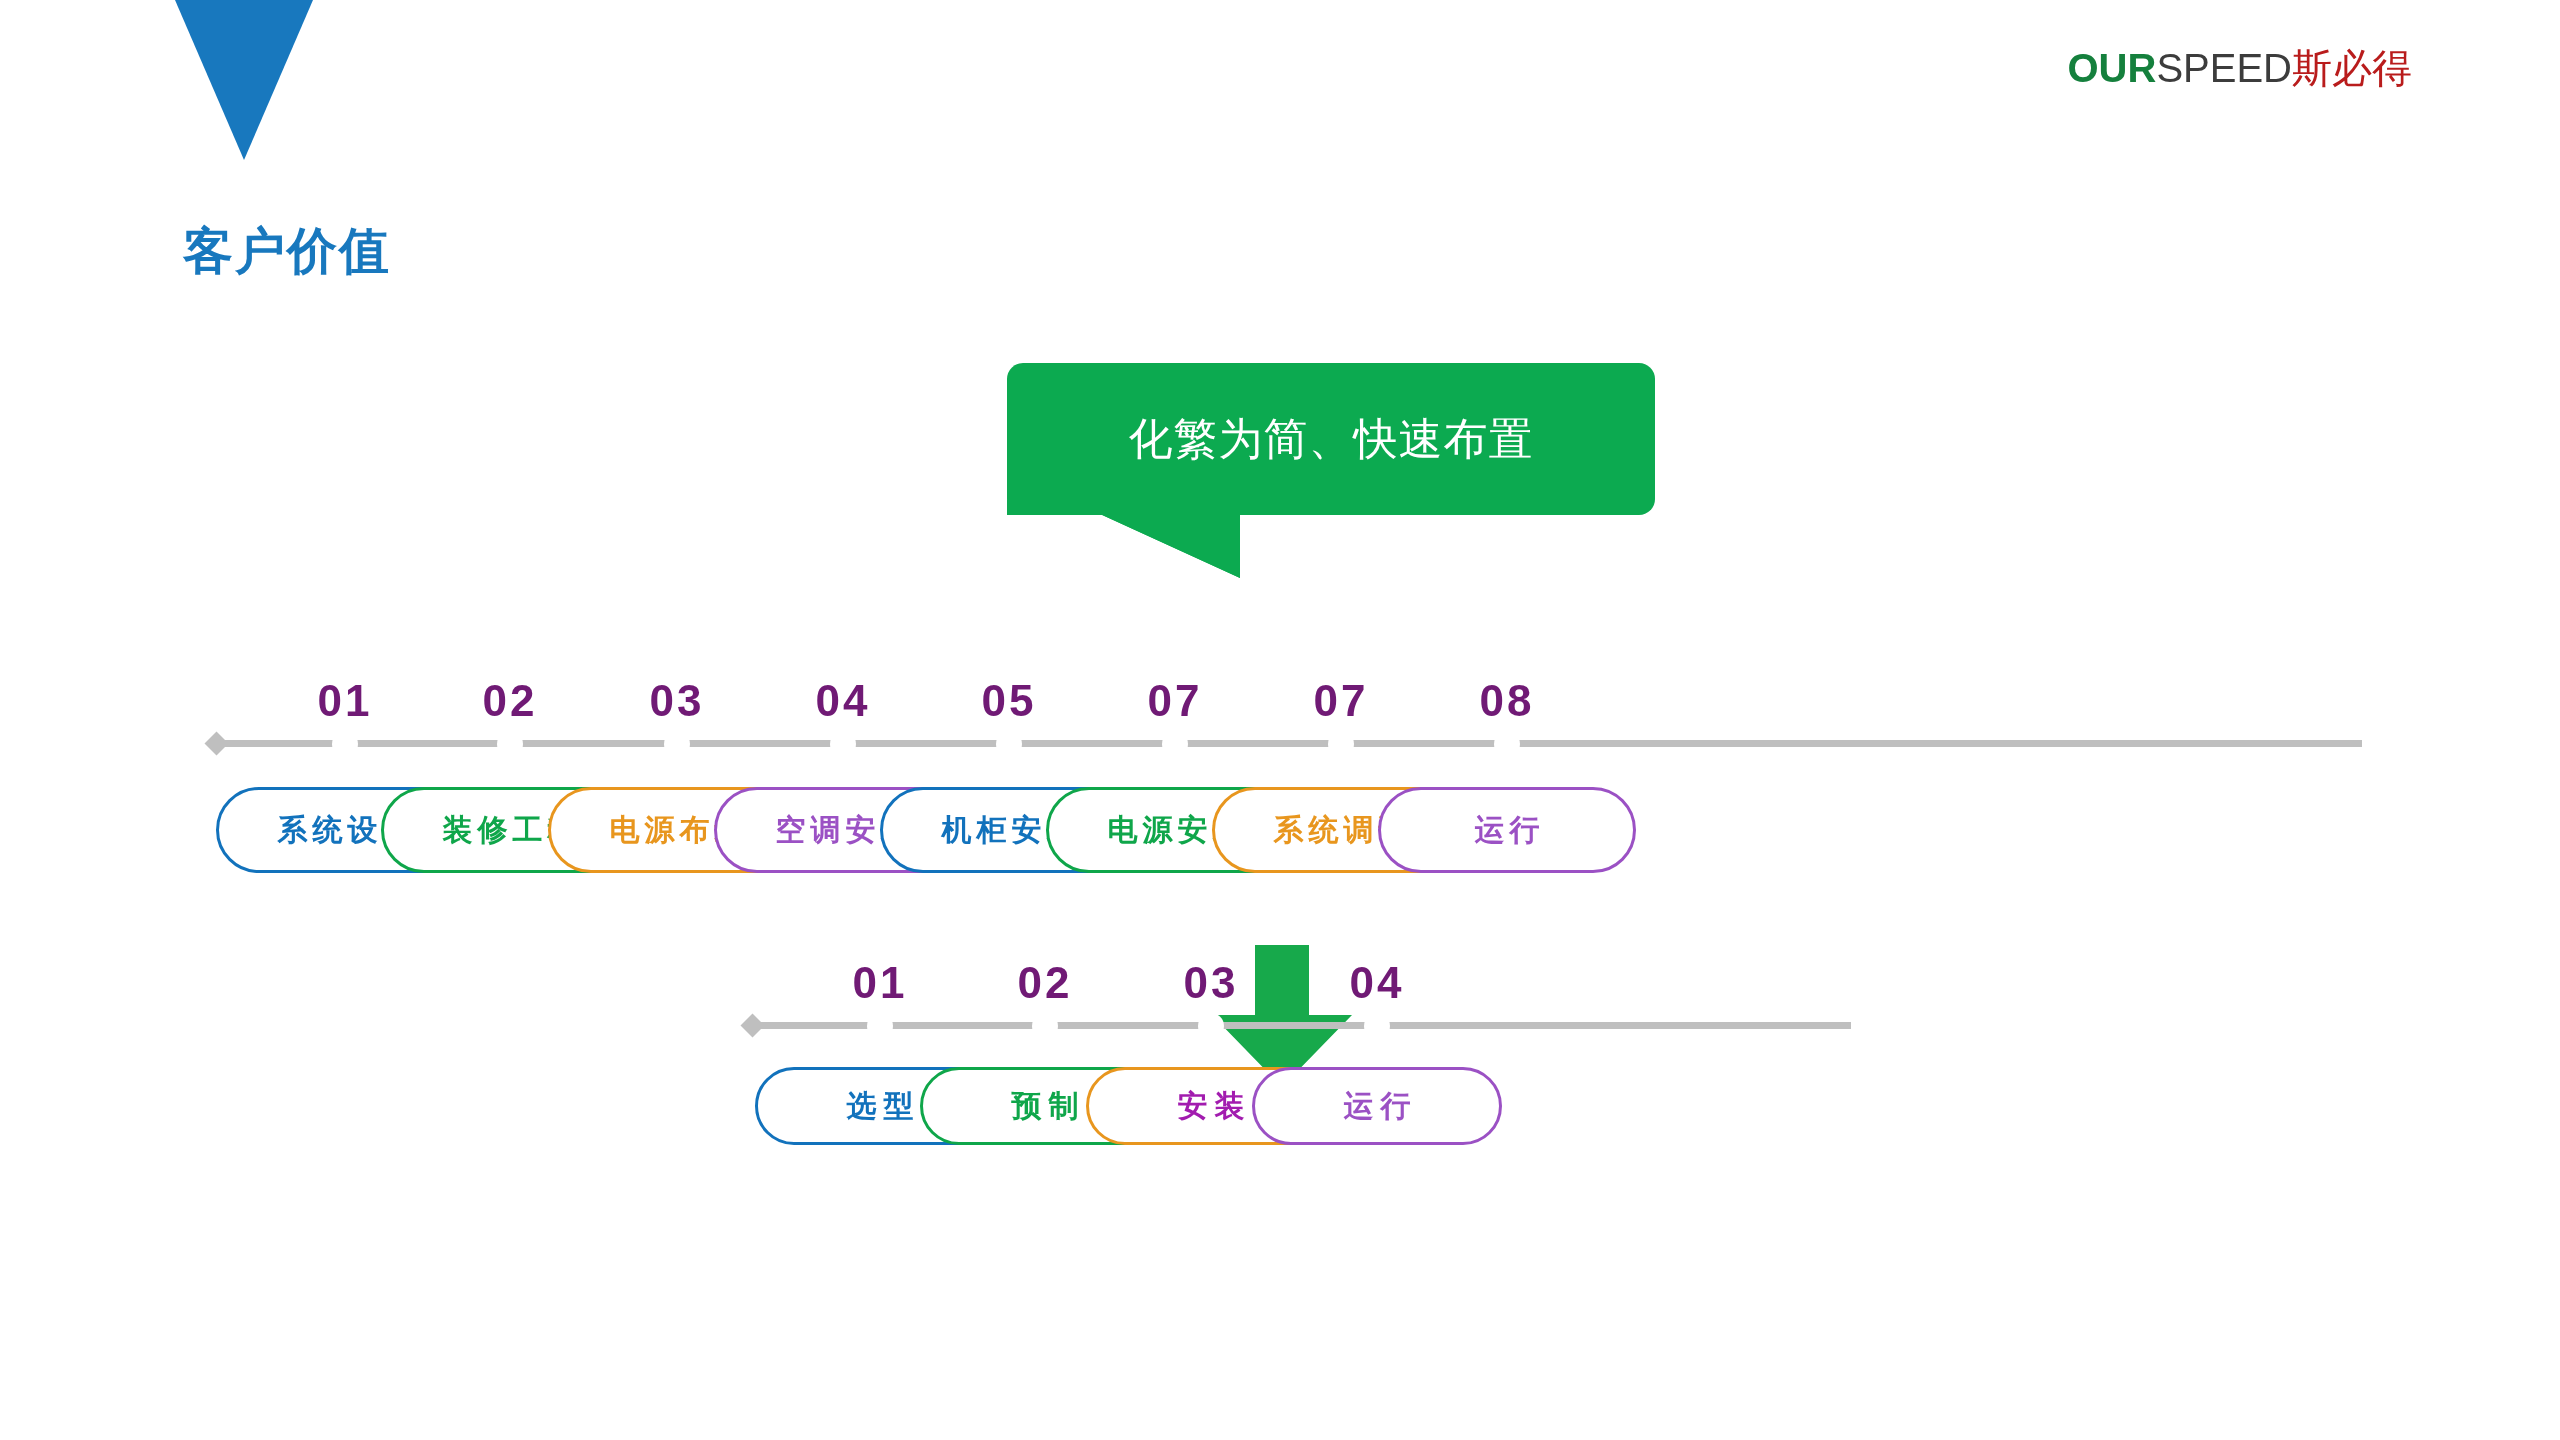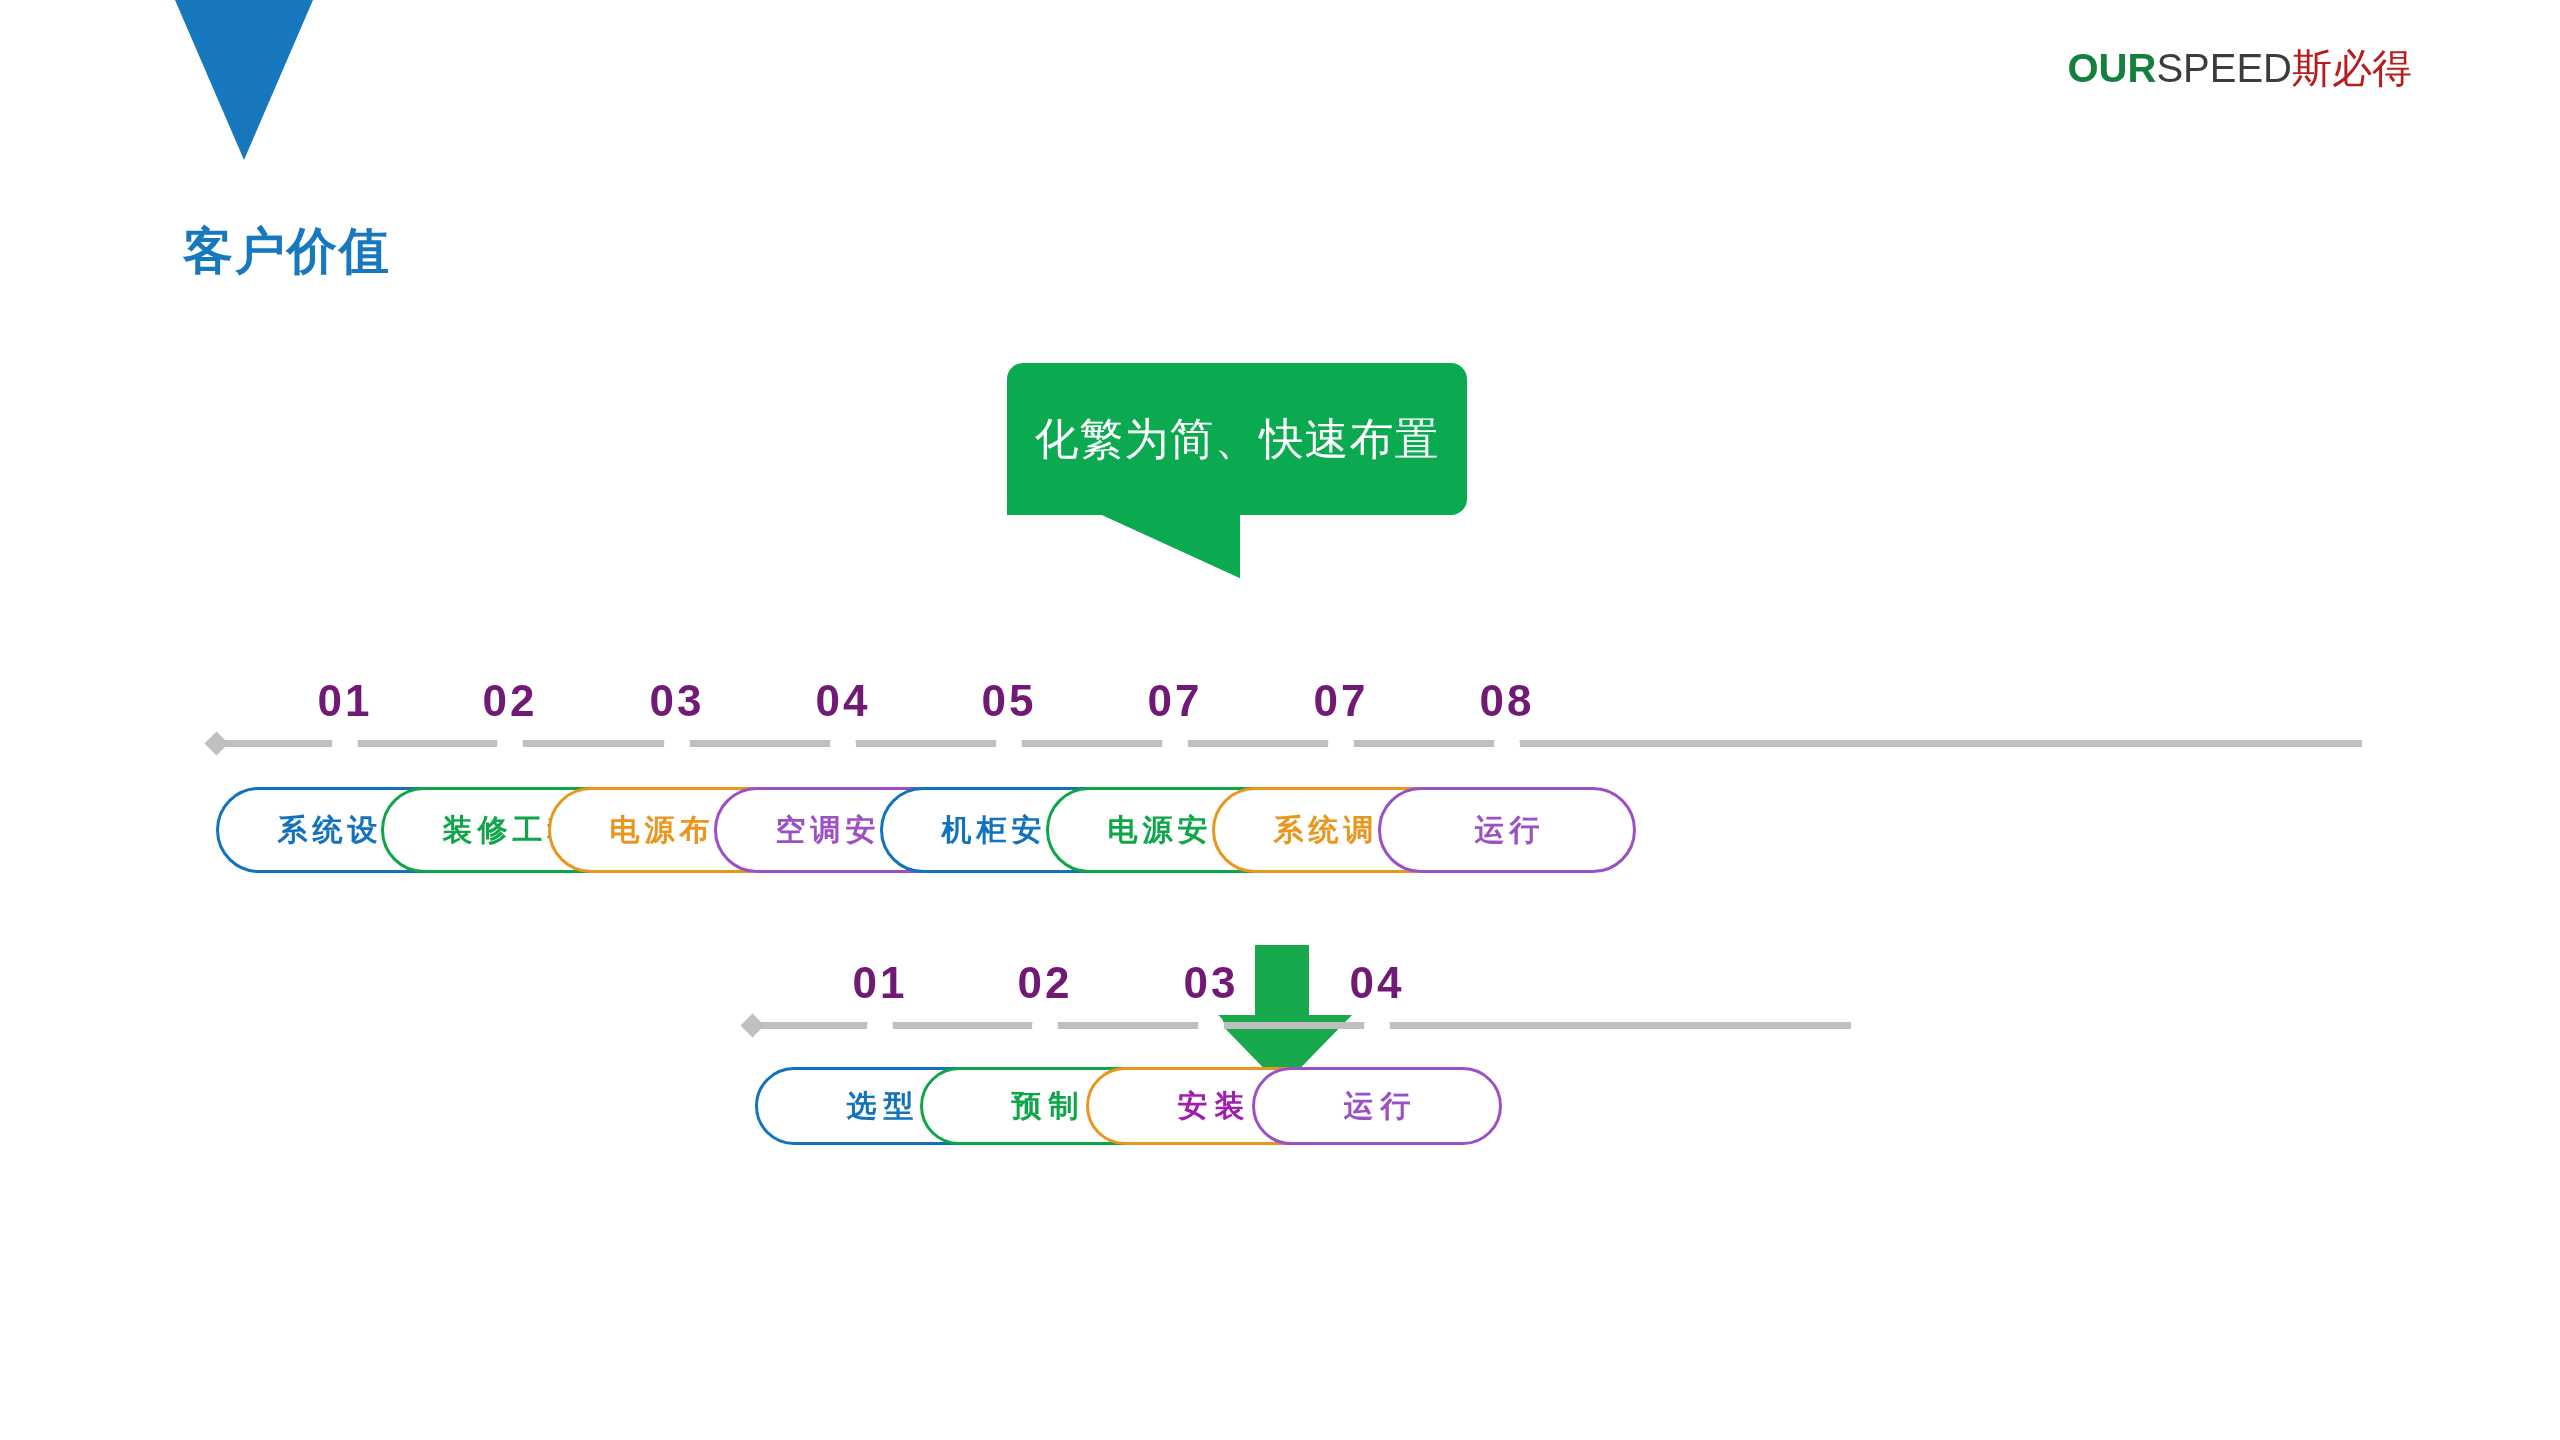--- a/index.html
+++ b/index.html
@@ -53,21 +53,21 @@
     line-height: 1;
     white-space: nowrap;
     margin-top: 30px;
   }
 
   
   #callout {
     position: absolute;
     left: 1007px;
     top: 363px;
-    width: 460px;
+    width: 648px;
     height: 152px;
     background: #0CAA50;
     border-radius: 16px;
     box-sizing: border-box;
     display: flex;
     align-items: center;
     justify-content: center;
   }
   #callout-text {
     color: #ffffff;

